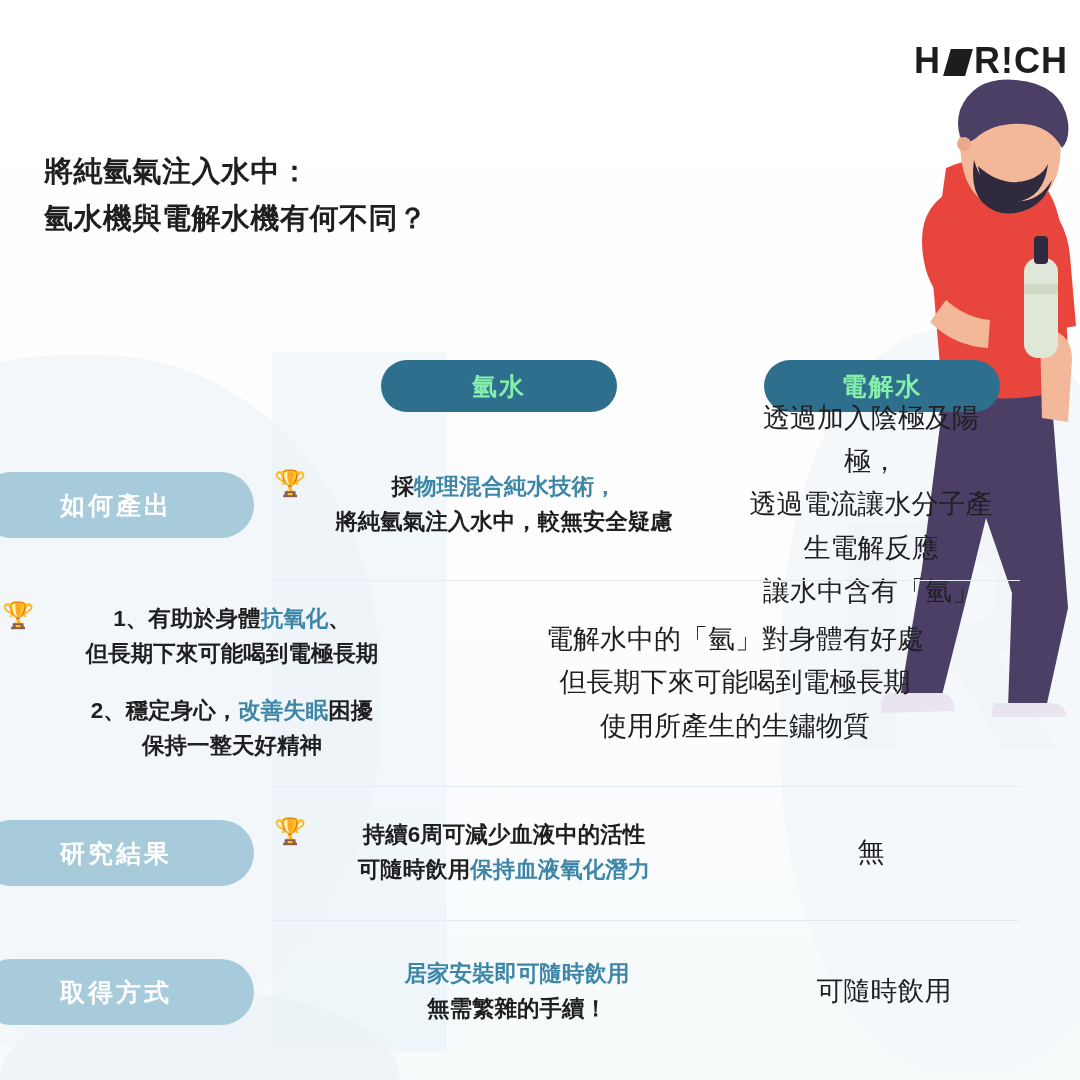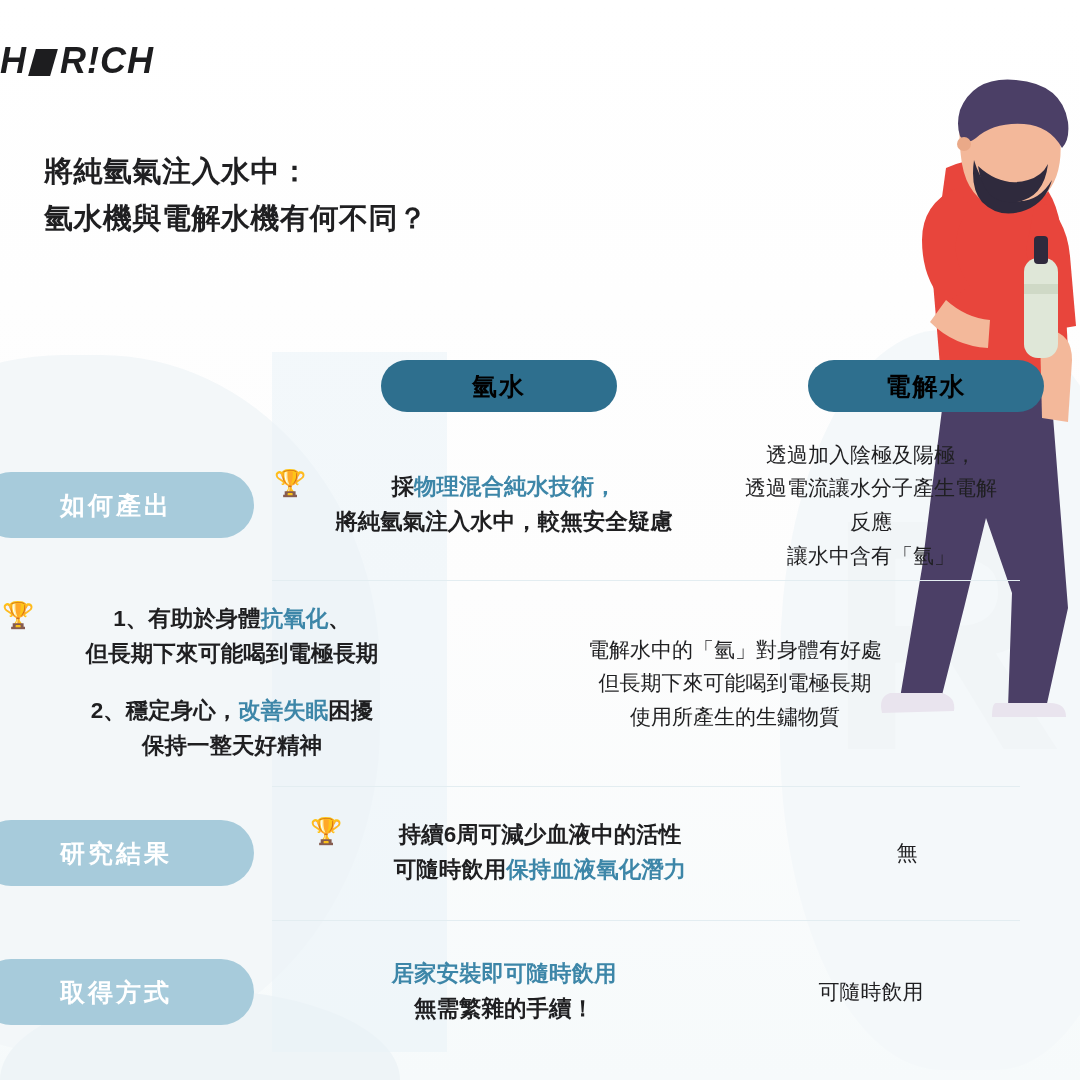--- a/index.html
+++ b/index.html
@@ -49,23 +49,22 @@
     font-weight: 700;
     color: #f1f5f7;
     z-index: 0;
     letter-spacing: -12px;
   }
 
   
   .logo {
     position: absolute;
     top: 40px; left: 0; right: 12px;
-    text-align: left;
+    text-align: right;
     z-index: 5;
-    font-style: italic;
   }
   .logo-text {
     display: inline-block;
     font-size: 36px;
     font-weight: 700;
     letter-spacing: 1px;
     color: #1d1d1f;
   }
   .logo-slash {
     display: inline-block;
@@ -104,28 +103,28 @@
     background: rgba(233,243,247,0.55);
     z-index: -1;
   }
   .head-row { position: relative; height: 78px; }
   .pill-head {
     position: absolute;
     top: 8px;
     height: 52px;
     border-radius: 26px;
     background: #2e6f8e;
-    color: #000000;
+    color: #86efac;
     font-size: 25px;
     font-weight: 700;
     letter-spacing: 2px;
     display: flex; align-items: center; justify-content: center;
   }
   .pill-h2 { left: 381px; width: 236px; }
-  .pill-h3 { left: 808px; width: 236px; }
+  .pill-h3 { left: 764px; width: 236px; }
 
   .row {
     position: relative;
     display: flex;
     align-items: center;
   }
   .row .rowline {
     position: absolute;
     left: 272px; right: 60px; top: 0;
     height: 1px;
@@ -162,31 +161,31 @@
     position: absolute;
     left: 2px; top: 0;
     font-size: 26px;
     line-height: 1;
   }
   .cell-right {
     flex: 1 1 auto;
     padding: 0 78px 0 20px;
     text-align: center;
     color: #1f1f21;
-    font-size: 21px;
+    font-size: 27px;
     line-height: 1.6;
     font-weight: 400;
   }
   .hl { color: #3d86a8; }
   .sub-block + .sub-block { margin-top: 22px; }
 
   .r1 { height: 150px; }
   .r2 { height: 206px; }
-  .r3 { height: 134px; gap: 36px; }
-  .r4 { height: 144px; }
+  .r3 { height: 134px; }
+  .r4 { height: 144px; gap: 13px; }
 </style>
 </head>
 <body>
 
 <div id="page">
 
   <div class="blob-left"></div>
   <div class="blob-right"></div>
   <div class="blob-bottom"></div>
   <div class="watermark">R</div>

